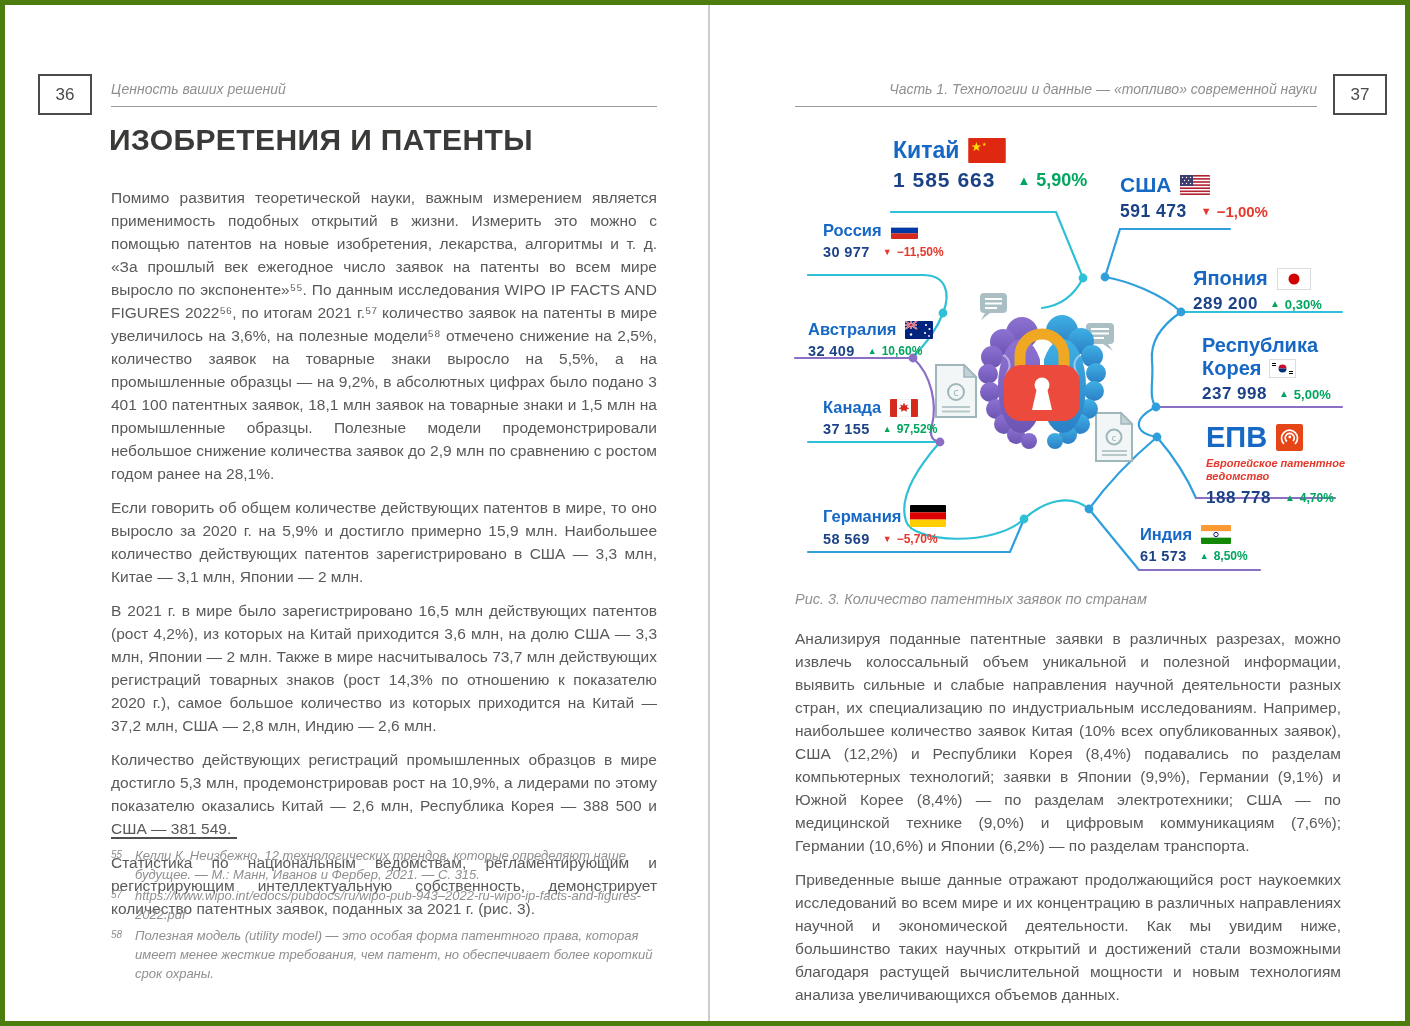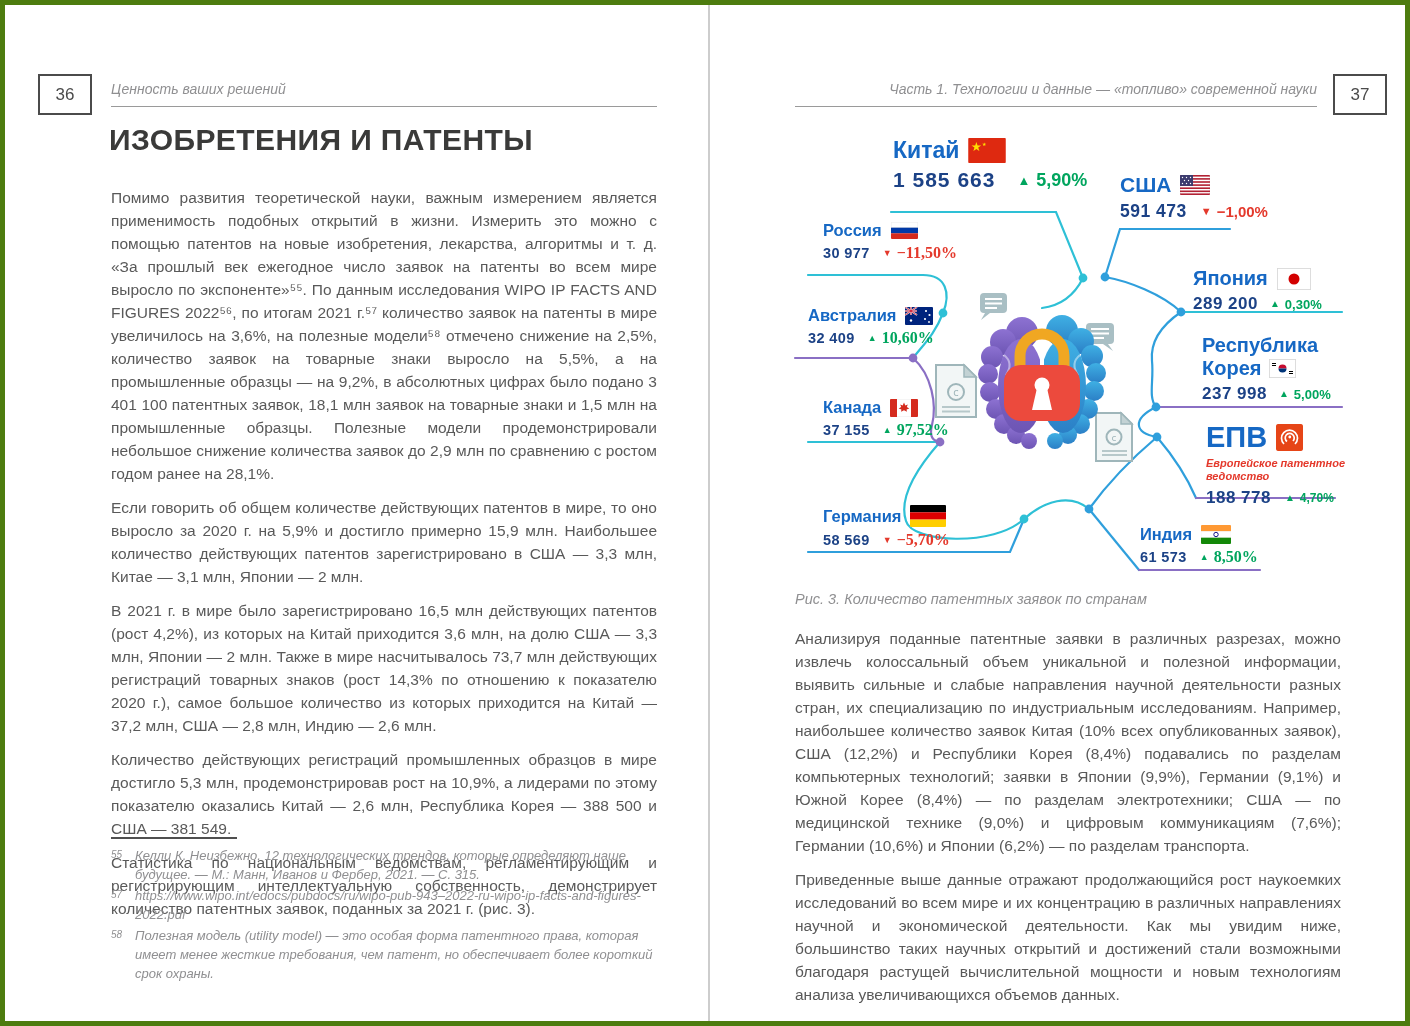--- a/index.html
+++ b/index.html
@@ -62,23 +62,23 @@
 
   .c-usa{left:330px;top:58px;}
   .c-usa .c-name{font-size:21px;}
   .c-usa .c-value{font-size:17.5px;letter-spacing:.5px;}
   .c-usa .c-arrow{font-size:11px;margin-left:14px;margin-right:5px;}
   .c-usa .c-change{font-size:15px;}
 
   .c-md .c-name{font-size:16.5px;}
   .c-md .c-value{font-size:14.5px;letter-spacing:.4px;}
   .c-md .c-arrow{font-size:9px;margin-left:13px;margin-right:5px;}
-  .c-md .c-change{font-size:16px;font-family:Liberation Serif, serif;}
+  .c-md .c-change{font-size:12px;}
   .c-russia{left:33px;top:106px;}
-  .c-australia{left:18px;top:191px;}
+  .c-australia{left:18px;top:205px;}
   .c-canada{left:33px;top:283px;}
   .c-germany{left:33px;top:390px;}
   .c-india{left:350px;top:410px;}
 
   .c-jp .c-name{font-size:20px;}
   .c-jp .c-value{font-size:17px;letter-spacing:.5px;}
   .c-jp .c-arrow{font-size:10px;margin-left:12px;margin-right:5px;}
   .c-jp .c-change{font-size:13px;}
   .c-japan{left:403px;top:152px;}
   .c-korea{left:412px;top:219px;width:146px;}

